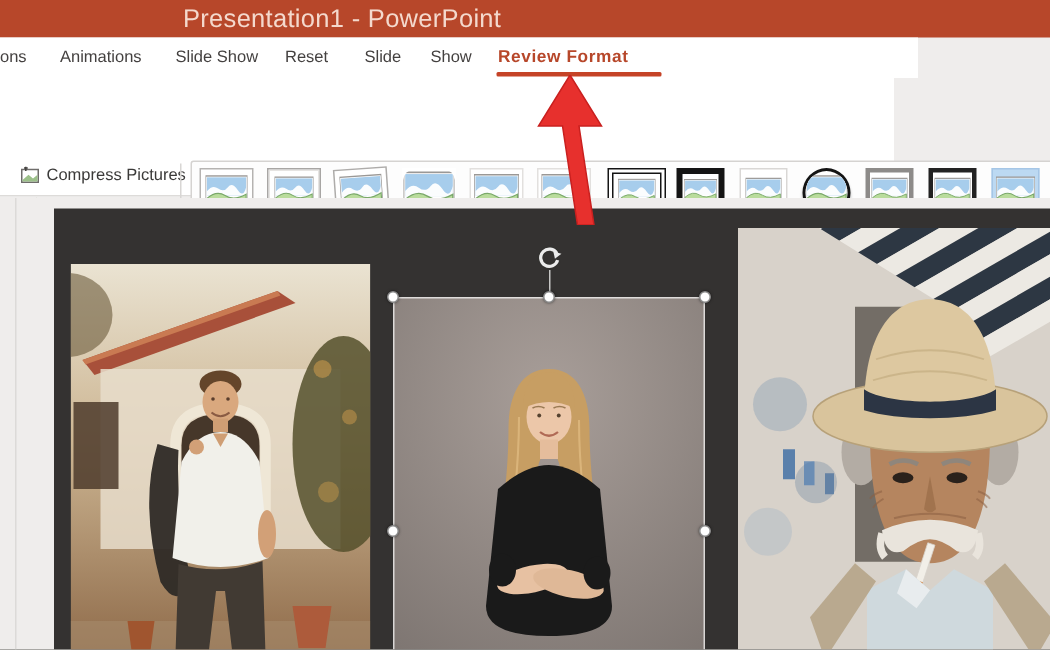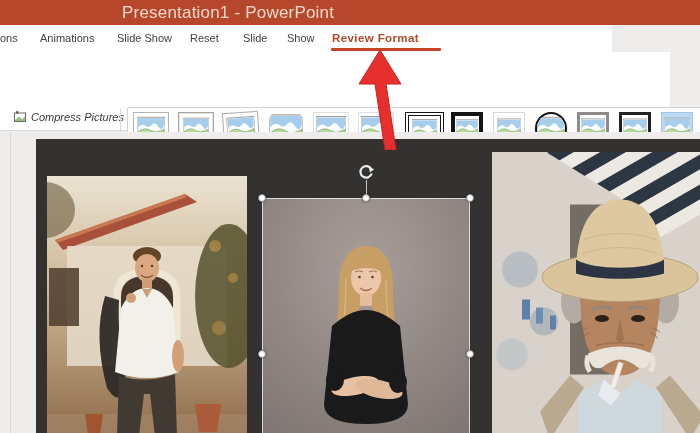--- a/index.html
+++ b/index.html
@@ -21,22 +21,22 @@
 
   
   .tabrow { position:absolute; left:0; top:25px; width:612px; height:27px; background:#ffffff; }
   .tab { position:absolute; top:0; height:27px; line-height:27px; font-size:11px;
          color:#444140; white-space:nowrap; cursor:default; }
   .tab.active { color:#b7472a; font-weight:700; font-size:11.5px; letter-spacing:.4px; }
   .tab-underline { position:absolute; left:331px; top:48px; width:110px; height:3px;
                    background:#c54327; border-radius:1px; }
 
   
-  .ribbon { position:absolute; left:0; top:52px; width:670px; height:79px; background:#ffffff;
-            border-bottom:1px solid #dddbd9;font-style:italic; }
+  .ribbon { position:absolute; left:0; top:52px; width:596px; height:79px; background:#ffffff;
+            border-bottom:1px solid #dddbd9; }
   .adjust-btn { position:absolute; left:13px; height:17px; display:flex; align-items:center;
                 font-size:11px; color:#3b3a39; white-space:nowrap; cursor:default; }
   .adjust-btn .ico { width:14px; height:12px; margin-right:4px; flex:0 0 auto; }
   .caret { font-size:8px; color:#5f5d5b; margin-left:5px; line-height:1; }
   .cutoff-frag { position:absolute; left:0; top:96px; font-size:11px; color:#3b3a39; }
   .v-divider { position:absolute; left:120px; top:57px; width:1px; height:50px; background:#d8d6d4; }
 
   .gallery-box { position:absolute; left:127px; top:55px; width:575px; height:49px;
                  background:#fdfdfd; border:1px solid #d5d3d1; border-radius:2px; }
   .thumb-group { position:absolute; top:60px; display:flex; }

